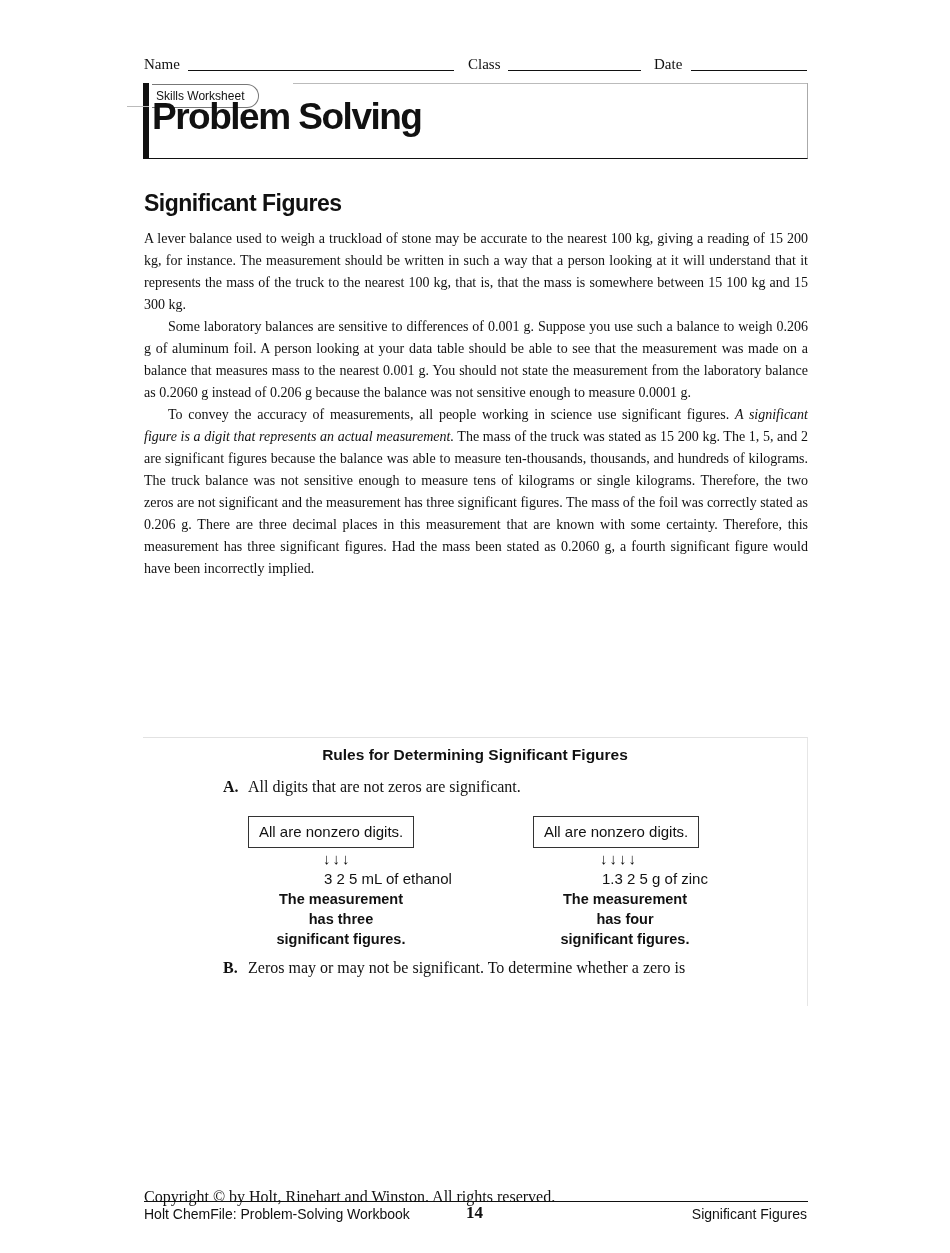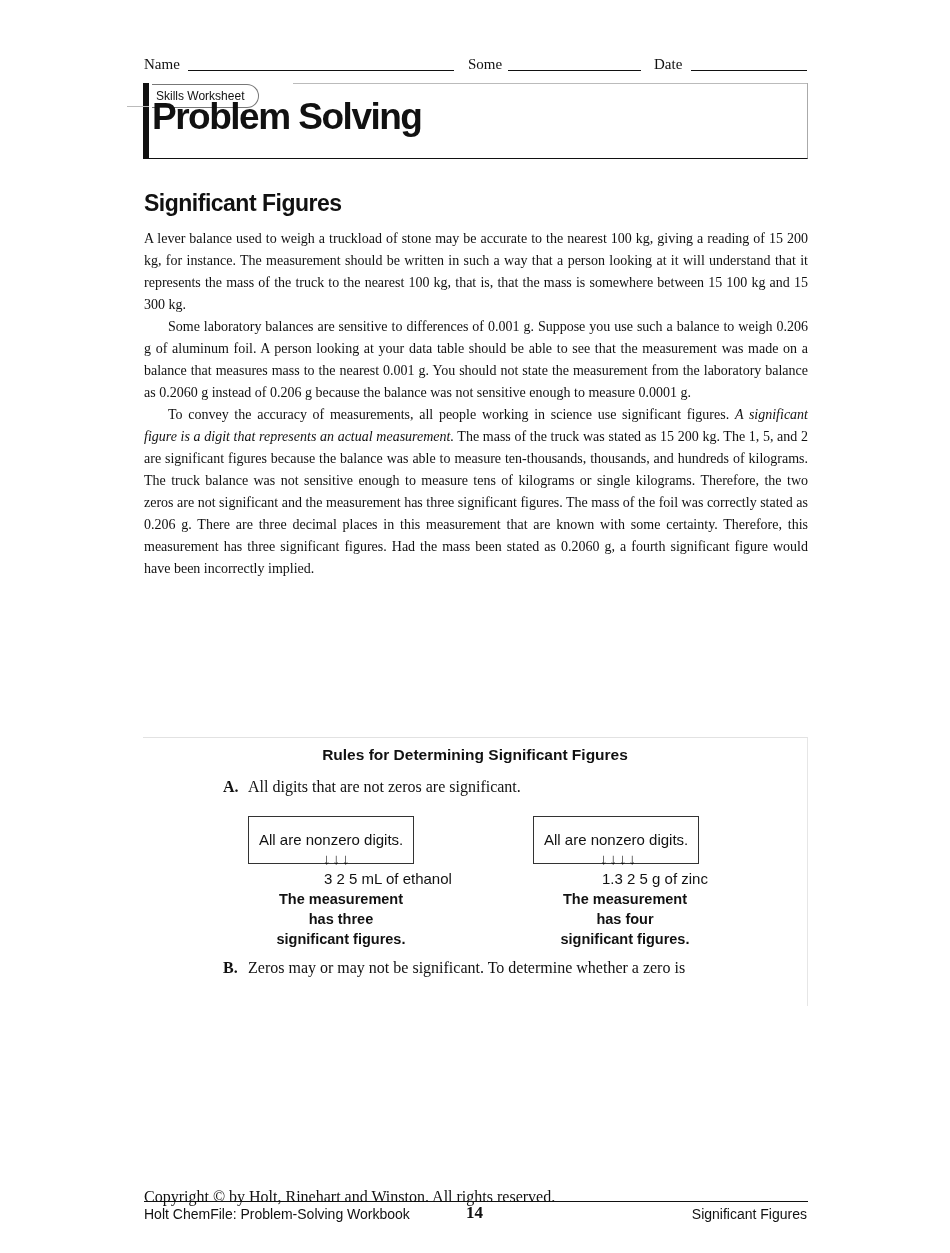--- a/index.html
+++ b/index.html
@@ -34,39 +34,39 @@
     
     .rules-box { position: absolute; left: 143px; top: 737px; width: 664px; height: 268px;
       border-top: 1px solid #e2e2e2; border-right: 1px solid #e6e6e6; }
     .rules-title { position: absolute; left: 0; width: 100%; top: 8px; text-align: center; font-size: 15.5px; font-weight: bold; }
     .rule-a { position: absolute; left: 80px; top: 40px; font-size: 16px; }
     .rule-b { position: absolute; left: 80px; top: 219px; width: 520px; font-size: 16px; line-height: 21px; }
     .rule-letter { font-weight: bold; display: inline-block; width: 25px; }
     .rule-b .cont { padding-left: 25px; display: block; }
 
     .example { position: absolute; }
-    .ex-box { position: absolute; border: 1px solid #333; font-size: 15px; height: 30px; line-height: 30px; padding: 8px 10px; white-space: nowrap; }
+    .ex-box { position: absolute; border: 1px solid #333; font-size: 15px; height: 30px; line-height: 30px; padding: 0 10px; white-space: nowrap; }
     .ex-arrows { position: absolute; font-size: 15px; letter-spacing: 2px; }
     .ex-value { position: absolute; font-size: 15px; white-space: nowrap; }
     .ex-caption { position: absolute; font-size: 14.5px; font-weight: bold; text-align: center; line-height: 20px; width: 170px; }
 
     
     .copyright { position: absolute; left: 144px; top: 1188px; font-size: 16px; }
     .footer-line { position: absolute; left: 144px; top: 1201px; width: 664px; border-top: 1.3px solid #111; }
     .footer-left { position: absolute; left: 144px; top: 1206px; font-size: 14px; }
     .footer-page { position: absolute; left: 466px; top: 1203px; font-size: 17px; font-weight: bold; }
     .footer-right { position: absolute; right: 143px; top: 1206px; font-size: 14px; }
   </style>
 </head>
 <body>
 
 <div class="name-row serif">
   <span class="lbl" style="left:0">Name</span>
   <span class="line" style="left:44px; width:266px;"></span>
-  <span class="lbl" style="left:324px">Some</span>
+  <span class="lbl" style="left:324px">Class</span>
   <span class="line" style="left:364px; width:133px;"></span>
   <span class="lbl" style="left:510px">Date</span>
   <span class="line" style="left:547px; width:116px;"></span>
 </div>
 
 <div class="title-box">
   <div class="thick"></div>
   <div class="topline"></div>
   <div class="leftline"></div>
 </div>

